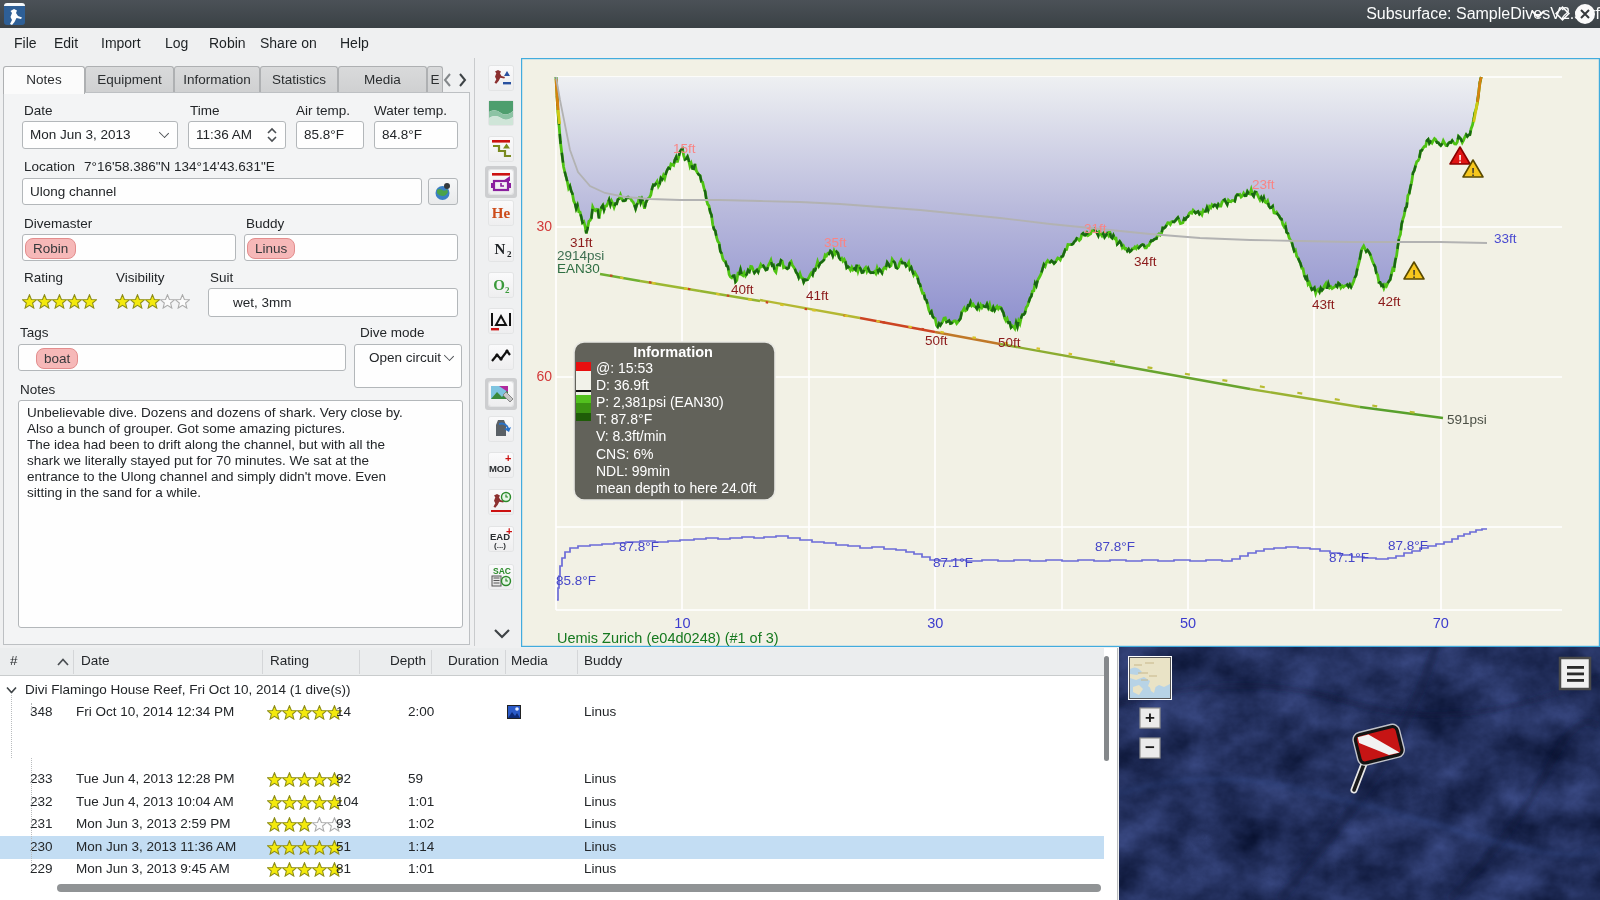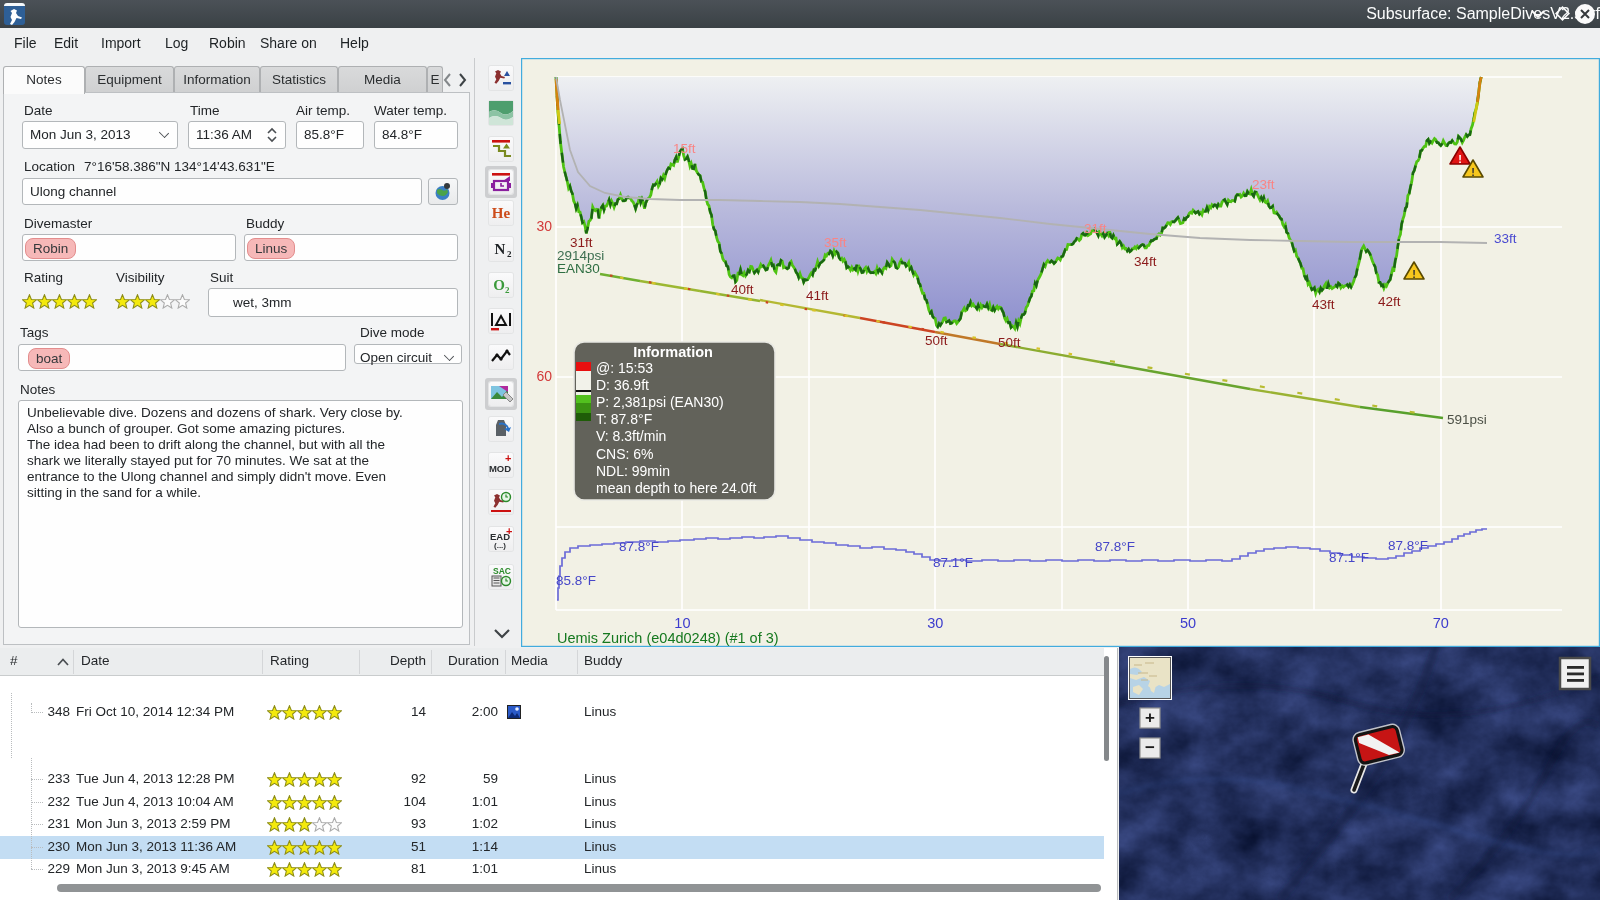--- a/index.html
+++ b/index.html
@@ -19,21 +19,21 @@
 .field{position:absolute;z-index:2;background:#fefefe;border:1px solid #b3b7ba;border-radius:3px;
 font-size:13.5px;padding-left:7px;color:#232629;}
 .chevron{position:absolute;width:8px;height:8px;z-index:3;}
 .chevron:before{content:"";position:absolute;left:0;top:0;width:7px;height:7px;
 border-right:1.6px solid #4a4e52;border-bottom:1.6px solid #4a4e52;transform:rotate(45deg) scale(1,.8);}
 .pill{display:inline-block;background:#f6b8b8;border:1px solid #e38d8d;border-radius:8px;
 padding:0 7px;font-size:13.5px;color:#35383b;line-height:19px;height:21px;vertical-align:middle;}
 .hdr{position:absolute;font-size:13.5px;color:#232629;}
 .row{position:absolute;left:0;width:1104px;height:23px;font-size:13.5px;}
 .rc{position:absolute;top:3px;white-space:nowrap;}
-.num{text-align:right;}
+.num{}
 .star{width:15px;height:15px;display:inline-block;vertical-align:middle;}
 </style></head><body>
 <div class="abs titlebar">
     <div class="title">Subsurface: SampleDivesV2.ssrf</div>
   </div>
 <div class="abs appicon"><svg width="21" height="19" viewBox="0 0 21 19">
       <path d="M10 3 l3 1.5 -1 2.5 2 3 4 1.5 -1 1.5 -4.5 -1 -2 4 -2.5 3 -2 -1 2 -4 -1.5 -3 1.5 -4 -1.5 -2z" fill="#fff"></path>
     </svg></div>
 <svg class="abs" style="left:1525px;top:0;width:75px;height:28px" viewBox="0 0 75 28">
     <path d="M7 11 l6 6 6 -6" stroke="#fbfbfb" stroke-width="1.8" fill="none"></path>
@@ -107,22 +107,22 @@
     </svg><svg class="star" width="16" height="16" viewBox="0.8 0.5 22.5 22.5">
       <path d="M12 1.6 L14.9 8.7 22.5 9.2 16.7 14.1 18.5 21.6 12 17.4 5.5 21.6 7.3 14.1 1.5 9.2 9.1 8.7 Z" fill="#f4ea0c" stroke="#8d8d17" stroke-width="1.6"></path>
     </svg><svg class="star" width="16" height="16" viewBox="0.8 0.5 22.5 22.5">
       <path d="M12 1.6 L14.9 8.7 22.5 9.2 16.7 14.1 18.5 21.6 12 17.4 5.5 21.6 7.3 14.1 1.5 9.2 9.1 8.7 Z" fill="#fbfbfb" stroke="#ababab" stroke-width="1.6"></path>
     </svg><svg class="star" width="16" height="16" viewBox="0.8 0.5 22.5 22.5">
       <path d="M12 1.6 L14.9 8.7 22.5 9.2 16.7 14.1 18.5 21.6 12 17.4 5.5 21.6 7.3 14.1 1.5 9.2 9.1 8.7 Z" fill="#fbfbfb" stroke="#ababab" stroke-width="1.6"></path>
     </svg></div>
 <div class="field" style="left:208px;top:288px;width:250px;height:29px;line-height:27px;padding-left:24px;">wet, 3mm</div>
 <div class="lbl" style="left:20px;top:325px;">Tags</div>
 <div class="lbl" style="left:360px;top:325px;">Dive mode</div>
-<div class="field" style="left:18px;top:344px;width:328px;height:27px;line-height:25px;padding-left:14px;"><span class="pill" style="margin-left:-5px">boat</span></div>
-<div class="field" style="left:354px;top:344px;width:108px;height:20px;line-height:26px;padding-left:5px;">Open circuit</div>
+<div class="field" style="left:18px;top:344px;width:328px;height:27px;line-height:25px;padding-left:22px;"><span class="pill" style="margin-left:-5px">boat</span></div>
+<div class="field" style="left:354px;top:344px;width:108px;height:44px;line-height:26px;padding-left:14px;">Open circuit</div>
 <div class="chevron" style="left:445px;top:352px"></div>
 <div class="lbl" style="left:20px;top:382px;">Notes</div>
 <div class="field" style="left:18px;top:400px;width:445px;height:228px;padding:4px 8px;line-height:15.9px;">Unbelievable dive. Dozens and dozens of shark. Very close by.<br>Also a bunch of grouper. Got some amazing pictures.<br>The idea had been to drift along the channel, but with all the<br>shark we literally stayed put for 70 minutes. We sat at the<br>entrance to the Ulong channel and simply didn't move. Even<br>sitting in the sand for a while.</div>
 <div class="abs" style="left:474px;top:58px;width:1px;height:588px;background:#c9cbcd"></div>
 <div class="abs" style="left:489px;top:66px;width:24px;height:24px;background:linear-gradient(#fafafb,#eeeeef);border-radius:2px;box-shadow:0 0 0 1px #e3e4e5;"><svg width="24" height="24" viewBox="0 0 24 24">
       <path d="M9 4 l3 1.5 -1 2 1.5 2.5 3.5 1 -0.7 1.5 -4 -0.8 -1.7 3.3 -2.3 2.8 -1.8 -1 1.8 -3.5 -1.3 -2.6 1.3 -3.4 -1.3 -1.8z" fill="#8c3030"></path>
       <path d="M15 10 l6 0 -3 -5z" fill="#2a52a0"></path>
       <rect x="14" y="16" width="8" height="2.4" fill="#2a52a0"></rect>
     </svg></div>
 <div class="abs" style="left:489px;top:101px;width:24px;height:24px;background:linear-gradient(#fafafb,#eeeeef);border-radius:2px;box-shadow:0 0 0 1px #e3e4e5;"><svg width="24" height="24" viewBox="0 0 24 24">
@@ -309,20 +309,26 @@
 <div class="hdr" style="left:584px;top:5px">Buddy</div>
 <svg class="abs" style="left:56px;top:9px;width:14px;height:10px" viewBox="0 0 14 10">
       <path d="M2 8 l5 -5.5 5 5.5" stroke="#4a4e52" stroke-width="1.7" fill="none"></path>
     </svg>
 <div class="abs" style="left:73px;top:2px;width:1px;height:24px;background:#d4d6d8"></div>
 <div class="abs" style="left:262px;top:2px;width:1px;height:24px;background:#d4d6d8"></div>
 <div class="abs" style="left:359px;top:2px;width:1px;height:24px;background:#d4d6d8"></div>
 <div class="abs" style="left:431px;top:2px;width:1px;height:24px;background:#d4d6d8"></div>
 <div class="abs" style="left:505px;top:2px;width:1px;height:24px;background:#d4d6d8"></div>
 <div class="abs" style="left:577px;top:2px;width:1px;height:24px;background:#d4d6d8"></div>
+<div class="row" style="top:31px;">
+      <svg class="abs" style="left:5px;top:6px;width:13px;height:10px" viewBox="0 0 13 10">
+        <path d="M2 2.5 l4.5 5 4.5 -5" stroke="#3e4346" stroke-width="1.6" fill="none"></path>
+      </svg>
+      <div class="rc" style="left:25px">Divi Flamingo House Reef, Fri Oct 10, 2014 (1 dive(s))</div>
+    </div>
 <div class="row" style="top:53px;">
 <div class="rc num" style="left:30px;width:40px">348</div>
 <div class="rc" style="left:76px">Fri Oct 10, 2014 12:34 PM</div>
 <div class="abs" style="left:267px;top:3.5px"><svg class="star" width="15" height="15" viewBox="0.8 0.5 22.5 22.5">
           <path d="M12 1.6 L14.9 8.7 22.5 9.2 16.7 14.1 18.5 21.6 12 17.4 5.5 21.6 7.3 14.1 1.5 9.2 9.1 8.7 Z" fill="#f4ea0c" stroke="#8d8d17" stroke-width="1.6"></path>
         </svg><svg class="star" width="15" height="15" viewBox="0.8 0.5 22.5 22.5">
           <path d="M12 1.6 L14.9 8.7 22.5 9.2 16.7 14.1 18.5 21.6 12 17.4 5.5 21.6 7.3 14.1 1.5 9.2 9.1 8.7 Z" fill="#f4ea0c" stroke="#8d8d17" stroke-width="1.6"></path>
         </svg><svg class="star" width="15" height="15" viewBox="0.8 0.5 22.5 22.5">
           <path d="M12 1.6 L14.9 8.7 22.5 9.2 16.7 14.1 18.5 21.6 12 17.4 5.5 21.6 7.3 14.1 1.5 9.2 9.1 8.7 Z" fill="#f4ea0c" stroke="#8d8d17" stroke-width="1.6"></path>
         </svg><svg class="star" width="15" height="15" viewBox="0.8 0.5 22.5 22.5">

